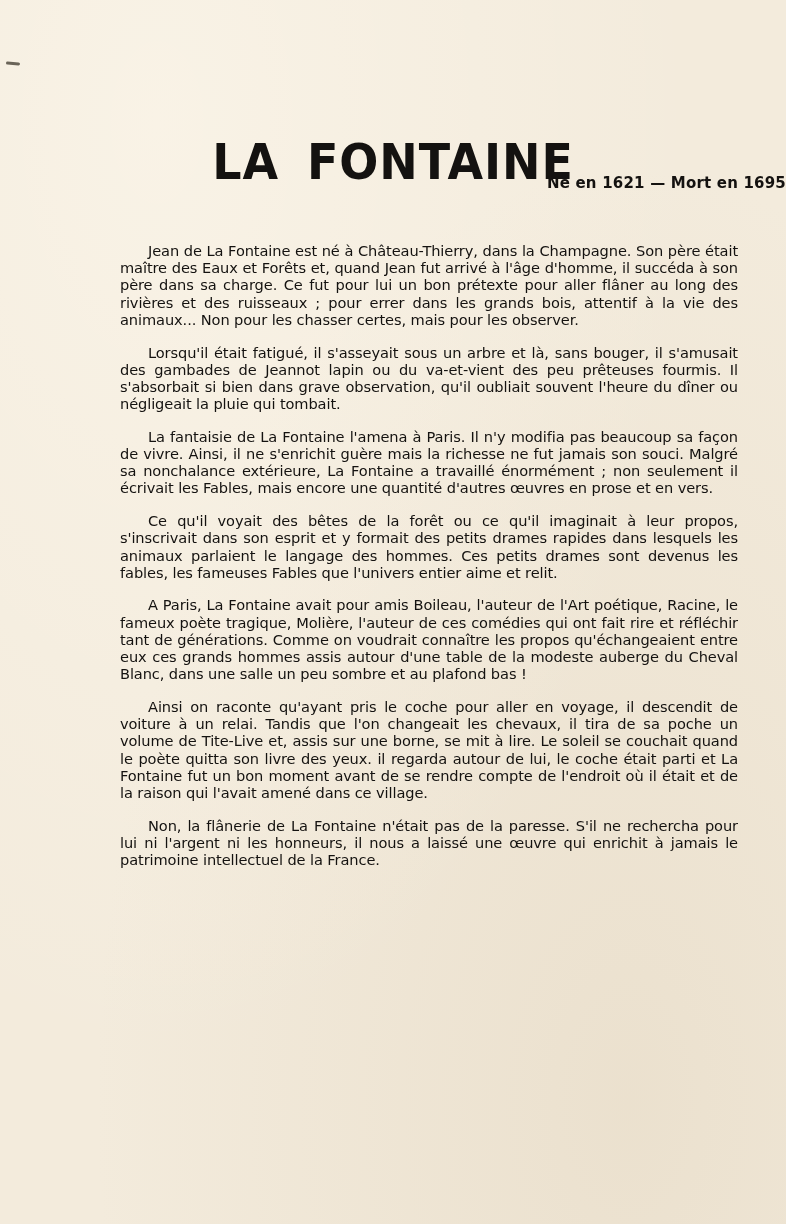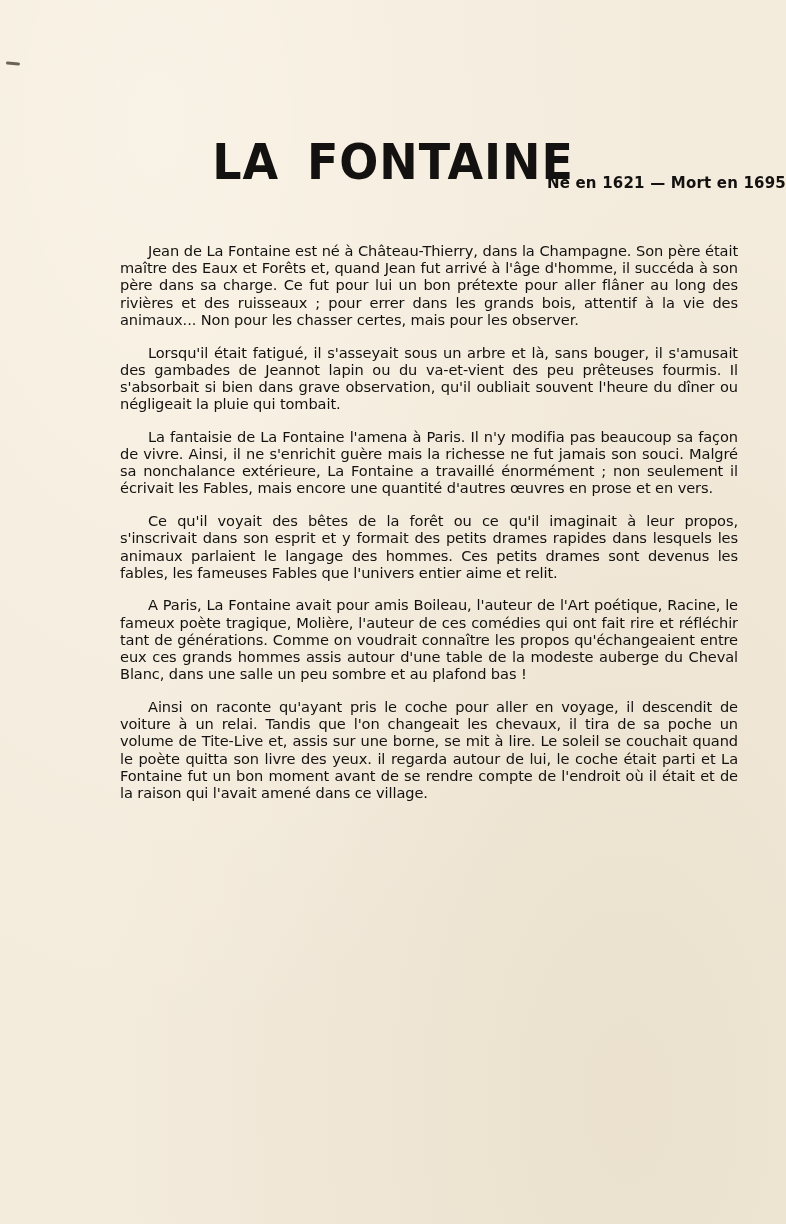--- a/index.html
+++ b/index.html
@@ -89,14 +89,15 @@
   <h1 class="title">LA FONTAINE</h1>
   <div class="subtitle">Né en 1621 — Mort en 1695</div>
 
   <div class="body-text">
     <p class="para">Jean de La Fontaine est né à Château-Thierry, dans la Champagne. Son père était maître des Eaux et Forêts et, quand Jean fut arrivé à l'âge d'homme, il succéda à son père dans sa charge. Ce fut pour lui un bon prétexte pour aller flâner au long des rivières et des ruisseaux ; pour errer dans les grands bois, attentif à la vie des animaux... Non pour les chasser certes, mais pour les observer.</p>
     <p class="para">Lorsqu'il était fatigué, il s'asseyait sous un arbre et là, sans bouger, il s'amusait des gambades de Jeannot lapin ou du va-et-vient des peu prêteuses fourmis. Il s'absorbait si bien dans grave observation, qu'il oubliait souvent l'heure du dîner ou négligeait la pluie qui tombait.</p>
     <p class="para">La fantaisie de La Fontaine l'amena à Paris. Il n'y modifia pas beaucoup sa façon de vivre. Ainsi, il ne s'enrichit guère mais la richesse ne fut jamais son souci. Malgré sa nonchalance extérieure, La Fontaine a travaillé énor­mément ; non seulement il écrivait les Fables, mais encore une quantité d'autres œuvres en prose et en vers.</p>
     <p class="para">Ce qu'il voyait des bêtes de la forêt ou ce qu'il imaginait à leur propos, s'inscrivait dans son esprit et y formait des petits drames rapides dans lesquels les animaux parlaient le langage des hommes. Ces petits drames sont devenus les fables, les fameuses Fables que l'univers entier aime et relit.</p>
     <p class="para">A Paris, La Fontaine avait pour amis Boileau, l'auteur de l'Art poétique, Racine, le fameux poète tragique, Molière, l'auteur de ces comédies qui ont fait rire et réfléchir tant de générations. Comme on voudrait connaître les propos qu'échangeaient entre eux ces grands hommes assis autour d'une table de la modeste auberge du Cheval Blanc, dans une salle un peu sombre et au plafond bas !</p>
     <p class="para">Ainsi on raconte qu'ayant pris le coche pour aller en voyage, il descendit de voiture à un relai. Tandis que l'on changeait les chevaux, il tira de sa poche un volume de Tite-Live et, assis sur une borne, se mit à lire. Le soleil se couchait quand le poète quitta son livre des yeux. il regarda autour de lui, le coche était parti et La Fontaine fut un bon moment avant de se rendre compte de l'endroit où il était et de la raison qui l'avait amené dans ce village.</p>
+    <p class="para">Non, la flânerie de La Fontaine n'était pas de la paresse. S'il ne rechercha pour lui ni l'argent ni les honneurs, il nous a laissé une œuvre qui enrichit à jamais le patrimoine intellectuel de la France.</p>
   </div>
 </div>
 
 </body></html>

